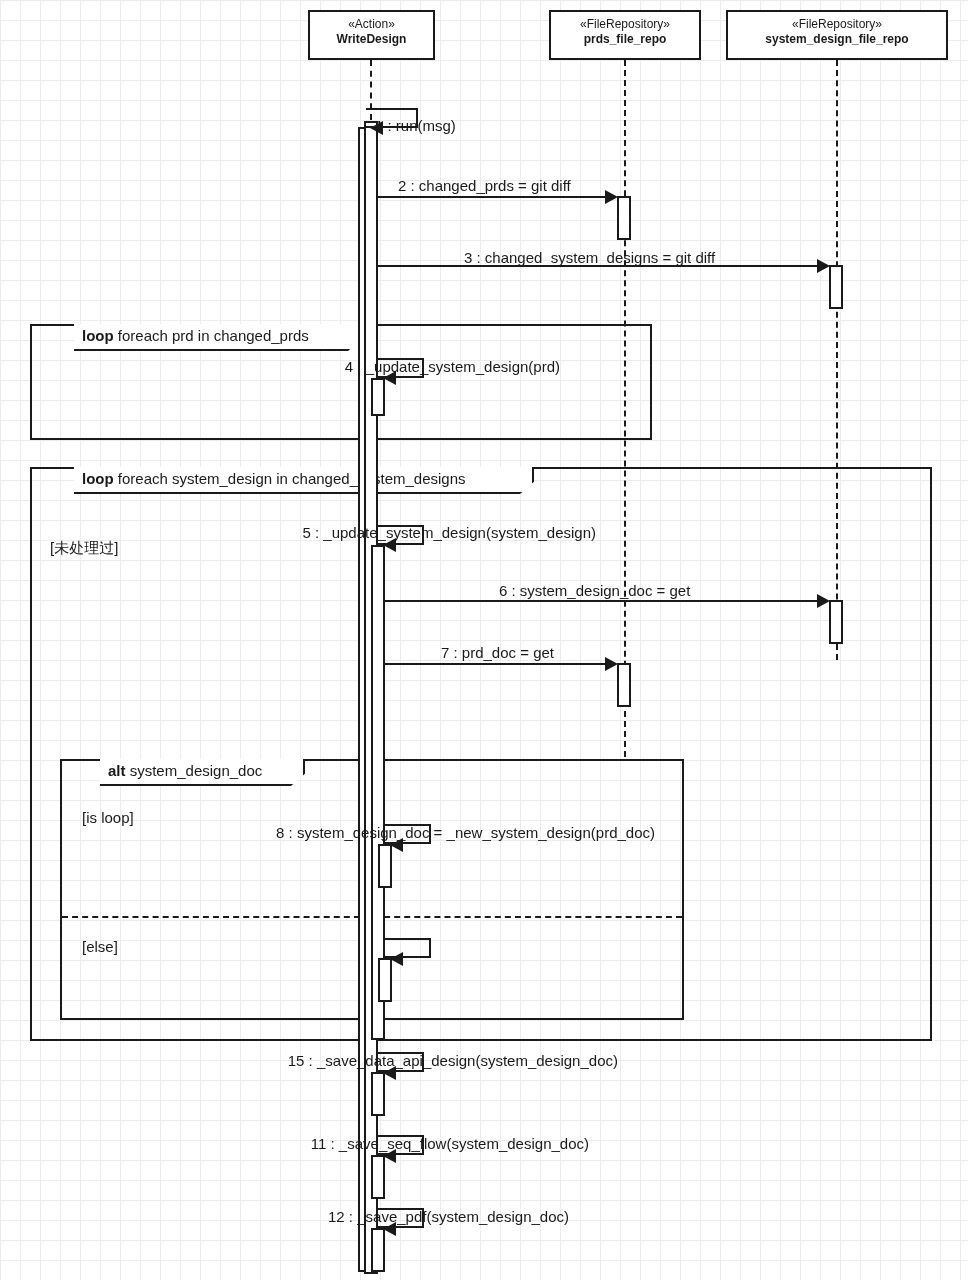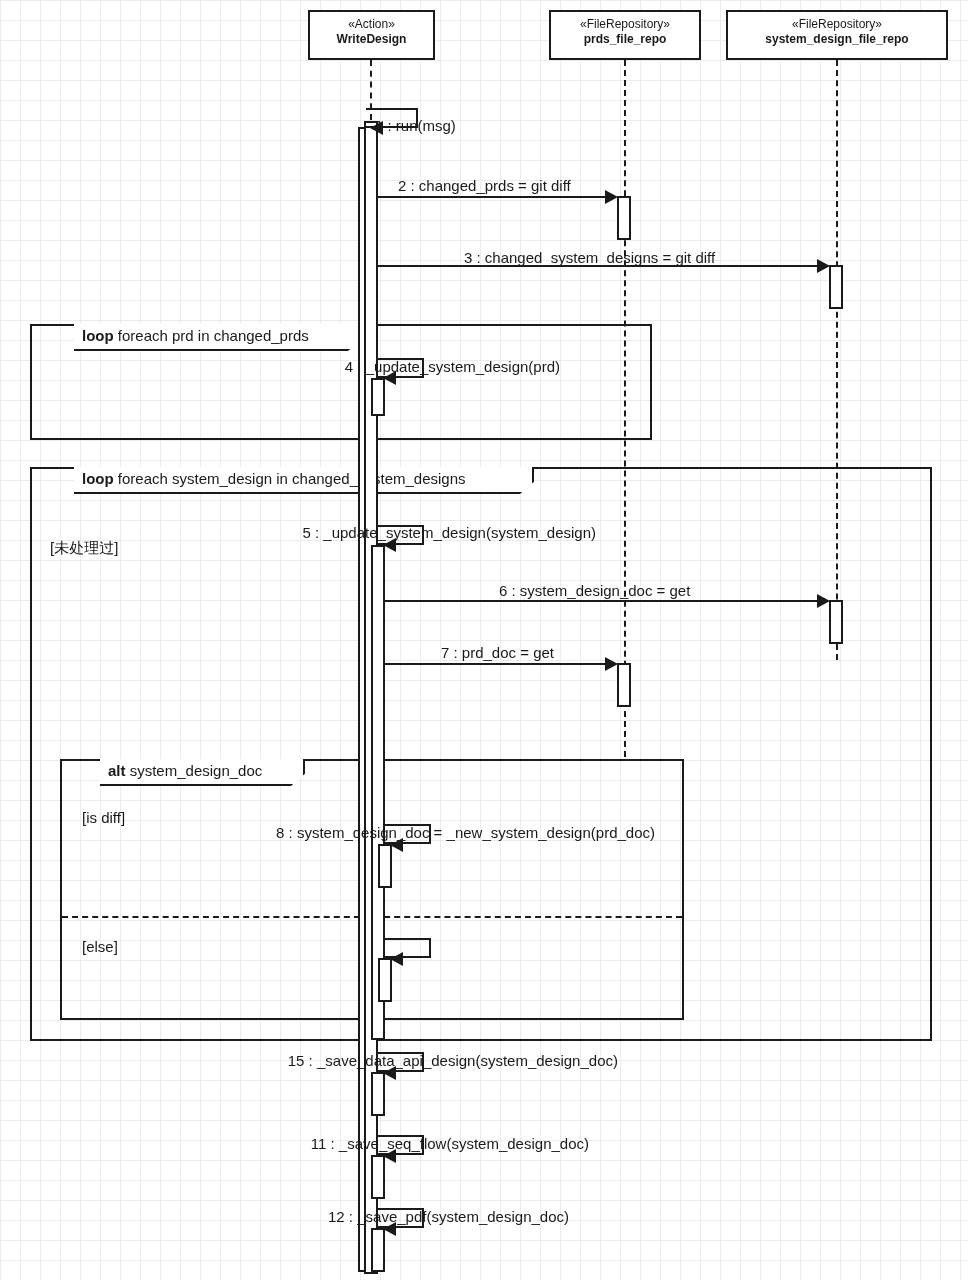--- a/index.html
+++ b/index.html
@@ -144,21 +144,21 @@
     <b>loop</b> 
     <span>foreach system_design in changed_system_designs</span>
   </div>
   <div class="guard" style="left:50px;top:532px;margin-top:8px;">[未处理过]</div>
 
   <div class="frag" style="left:60px;top:759px;width:624px;height:261px;"></div>
   <div class="fraglabel" style="left:56px;top:759px;width:205px;height:27px;">
     <b>alt</b> 
     <span>system_design_doc</span>
   </div>
-  <div class="guard" style="left:82px;top:810px;">[is diff]</div>
+  <div class="guard" style="left:82px;top:810px;">[is loop]</div>
   <div class="divider" style="left:62px;top:916px;width:620px;"></div>
   <div class="guard" style="left:82px;top:939px;">[else]</div>
 
   <div class="act" style="left:358px;top:127px;width:14px;height:1145px;"></div>
 
   <div class="act" style="left:364px;top:121px;width:14px;height:1153px;"></div>
 
   <div class="act" style="left:371px;top:378px;width:14px;height:38px;"></div>
 
   <div class="act" style="left:371px;top:545px;width:14px;height:495px;"></div>

